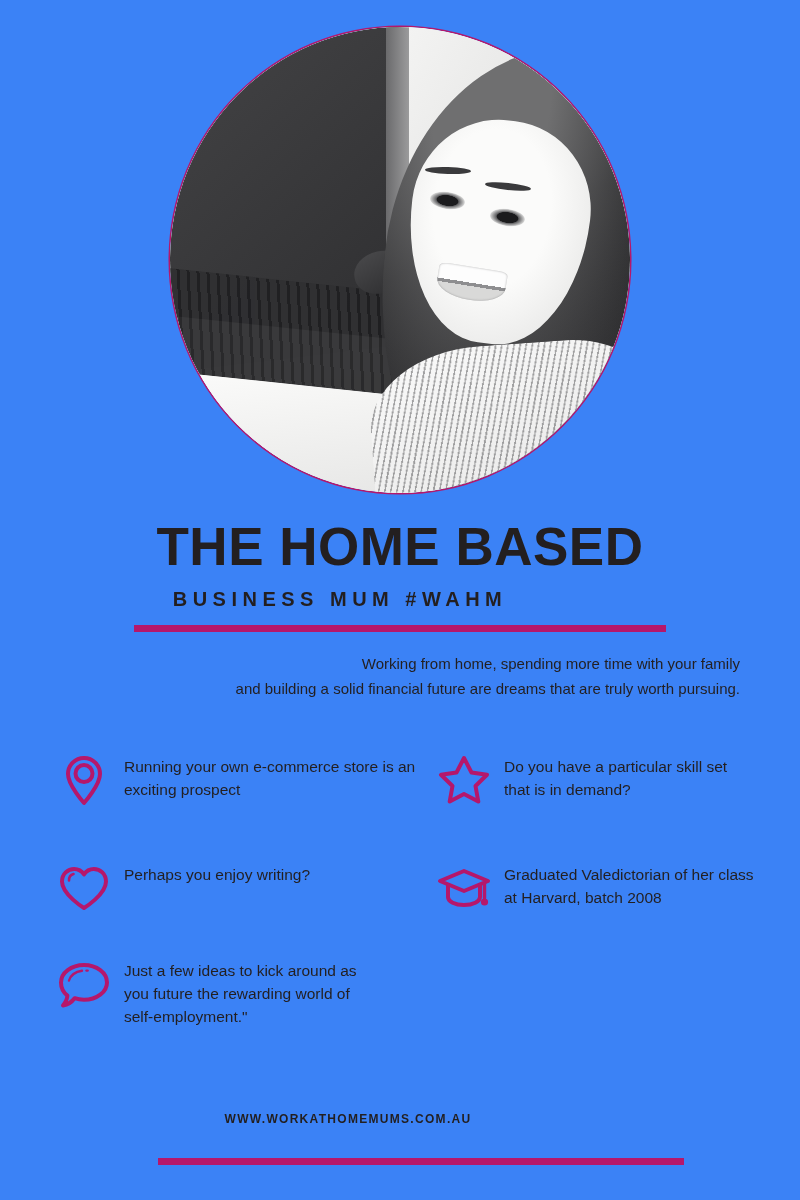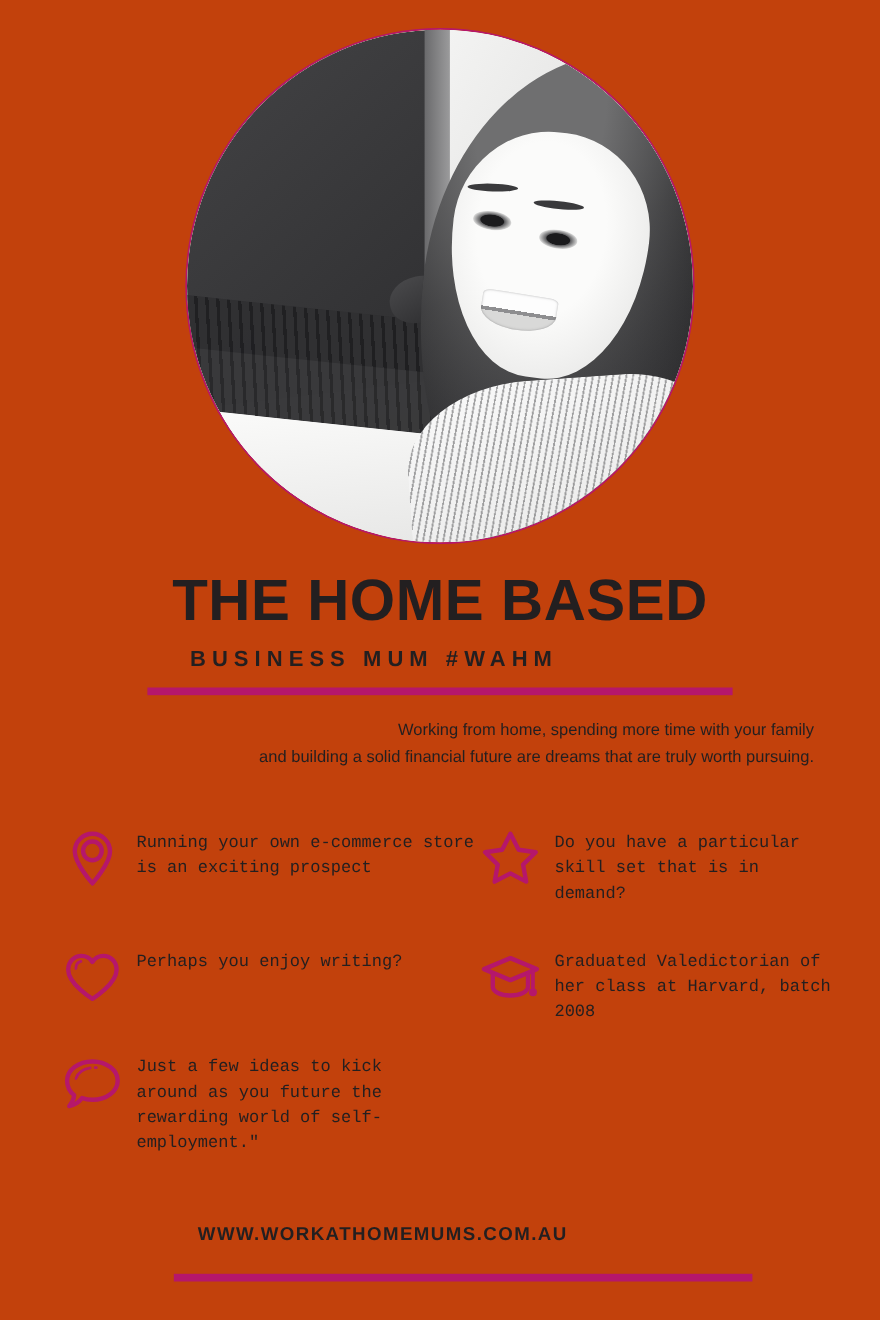--- a/index.html
+++ b/index.html
@@ -7,21 +7,21 @@
   html, body {
     width:800px; height:1200px;
     background:#dbdfd2;
     font-family:"Liberation Sans", sans-serif;
     overflow:hidden;
   }
 
   .poster {
     position:relative;
     width:800px; height:1200px;
-    background:#c2410c;
+    background:#3b82f6;
   }
 
   
   .hero-wrap {
     position:absolute;
     left:170px; top:27px;
     width:460px; height:466px;
     border-radius:50%;
     overflow:hidden;
     box-shadow:0 0 0 1.5px #b5176b;
@@ -168,21 +168,21 @@
     font-size:15px; line-height:25px;
     color:#231f20;
   }
 
   
   .grid {
     position:absolute;
     left:56px; top:752px;
     width:700px;
   }
-  .row { display:flex;font-family:Liberation Mono, monospace; }
+  .row { display:flex; }
   .cell {
     display:flex;
     align-items:flex-start;
     width:380px;
   }
   .cell.right { width:320px; margin-left:0;justify-content:flex-end; }
   .icon {
     flex:0 0 auto;
     width:56px; height:56px;
     margin-right:12px;
@@ -195,21 +195,21 @@
     padding-top:3px;
   }
   .r1 { height:108px; }
   .r2 { height:96px; }
   .r3 { height:100px; }
 
   
   .footer-url {
     position:absolute; left:0; top:1112px; width:696px;
     text-align:center;
-    font-size:17px; font-weight:bold;
+    font-size:12px; font-weight:bold;
     letter-spacing:1.3px;
     color:#231f20;
   }
   .rule-bottom {
     position:absolute;
     left:158px; top:1158px;
     width:526px; height:7px;
     background:#b5176b;
   }
 </style>

